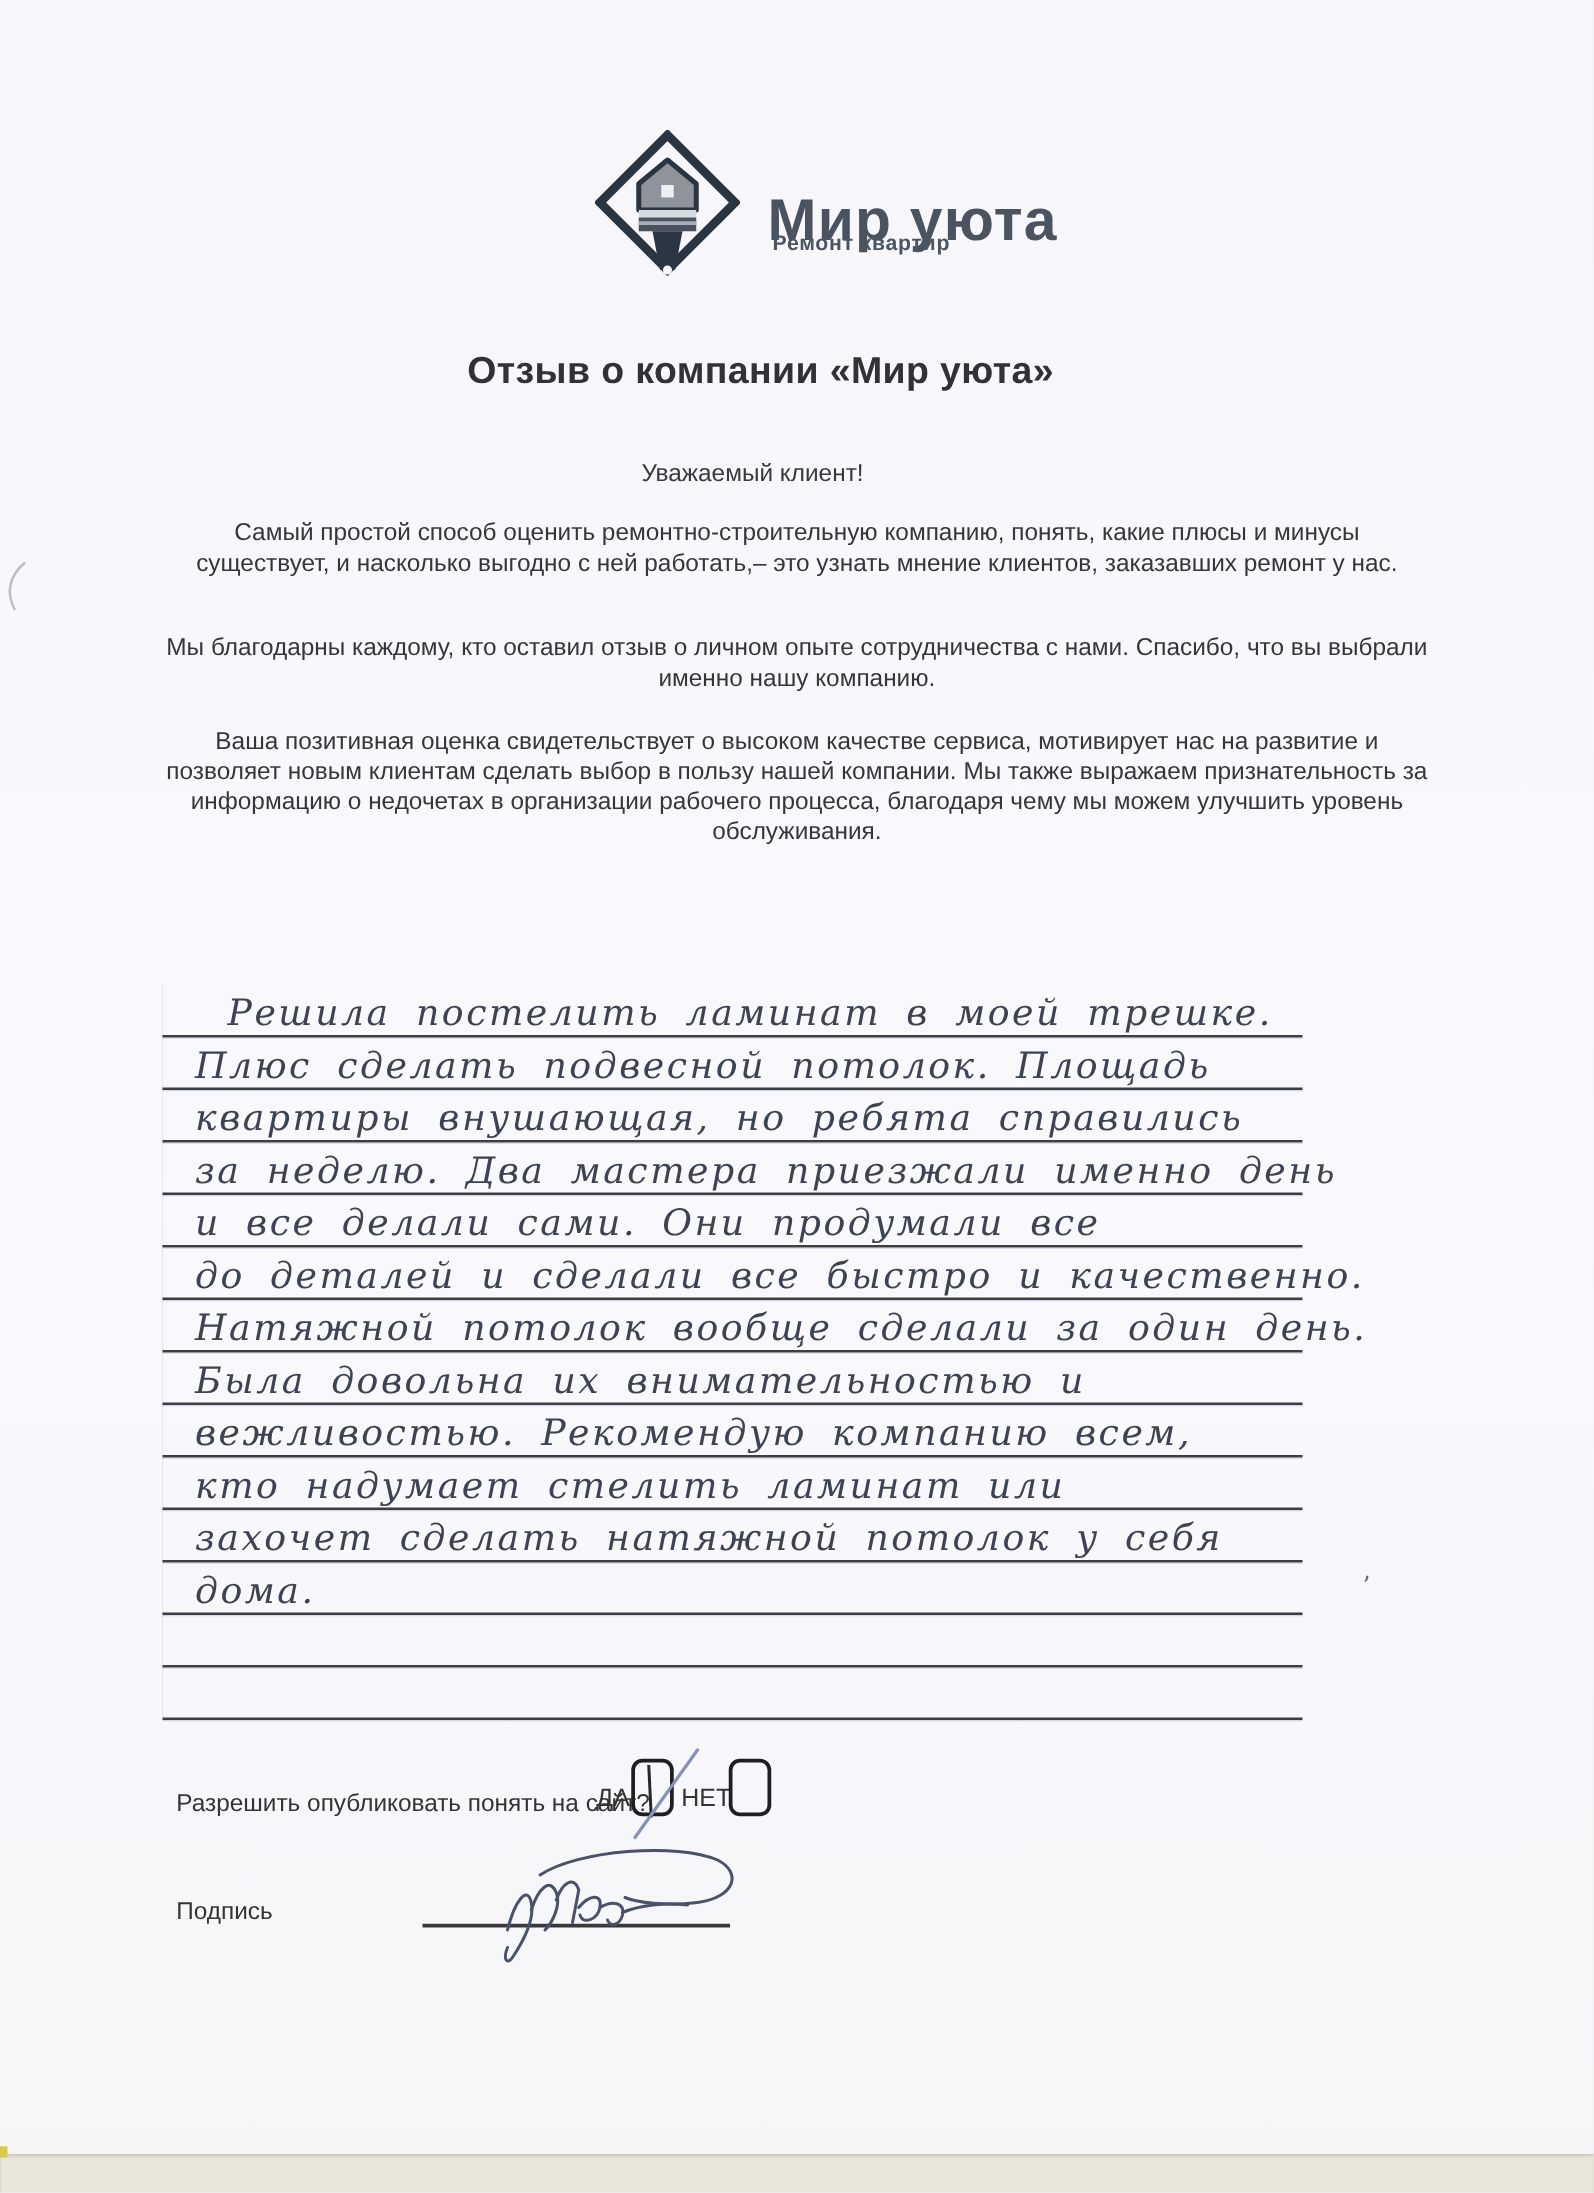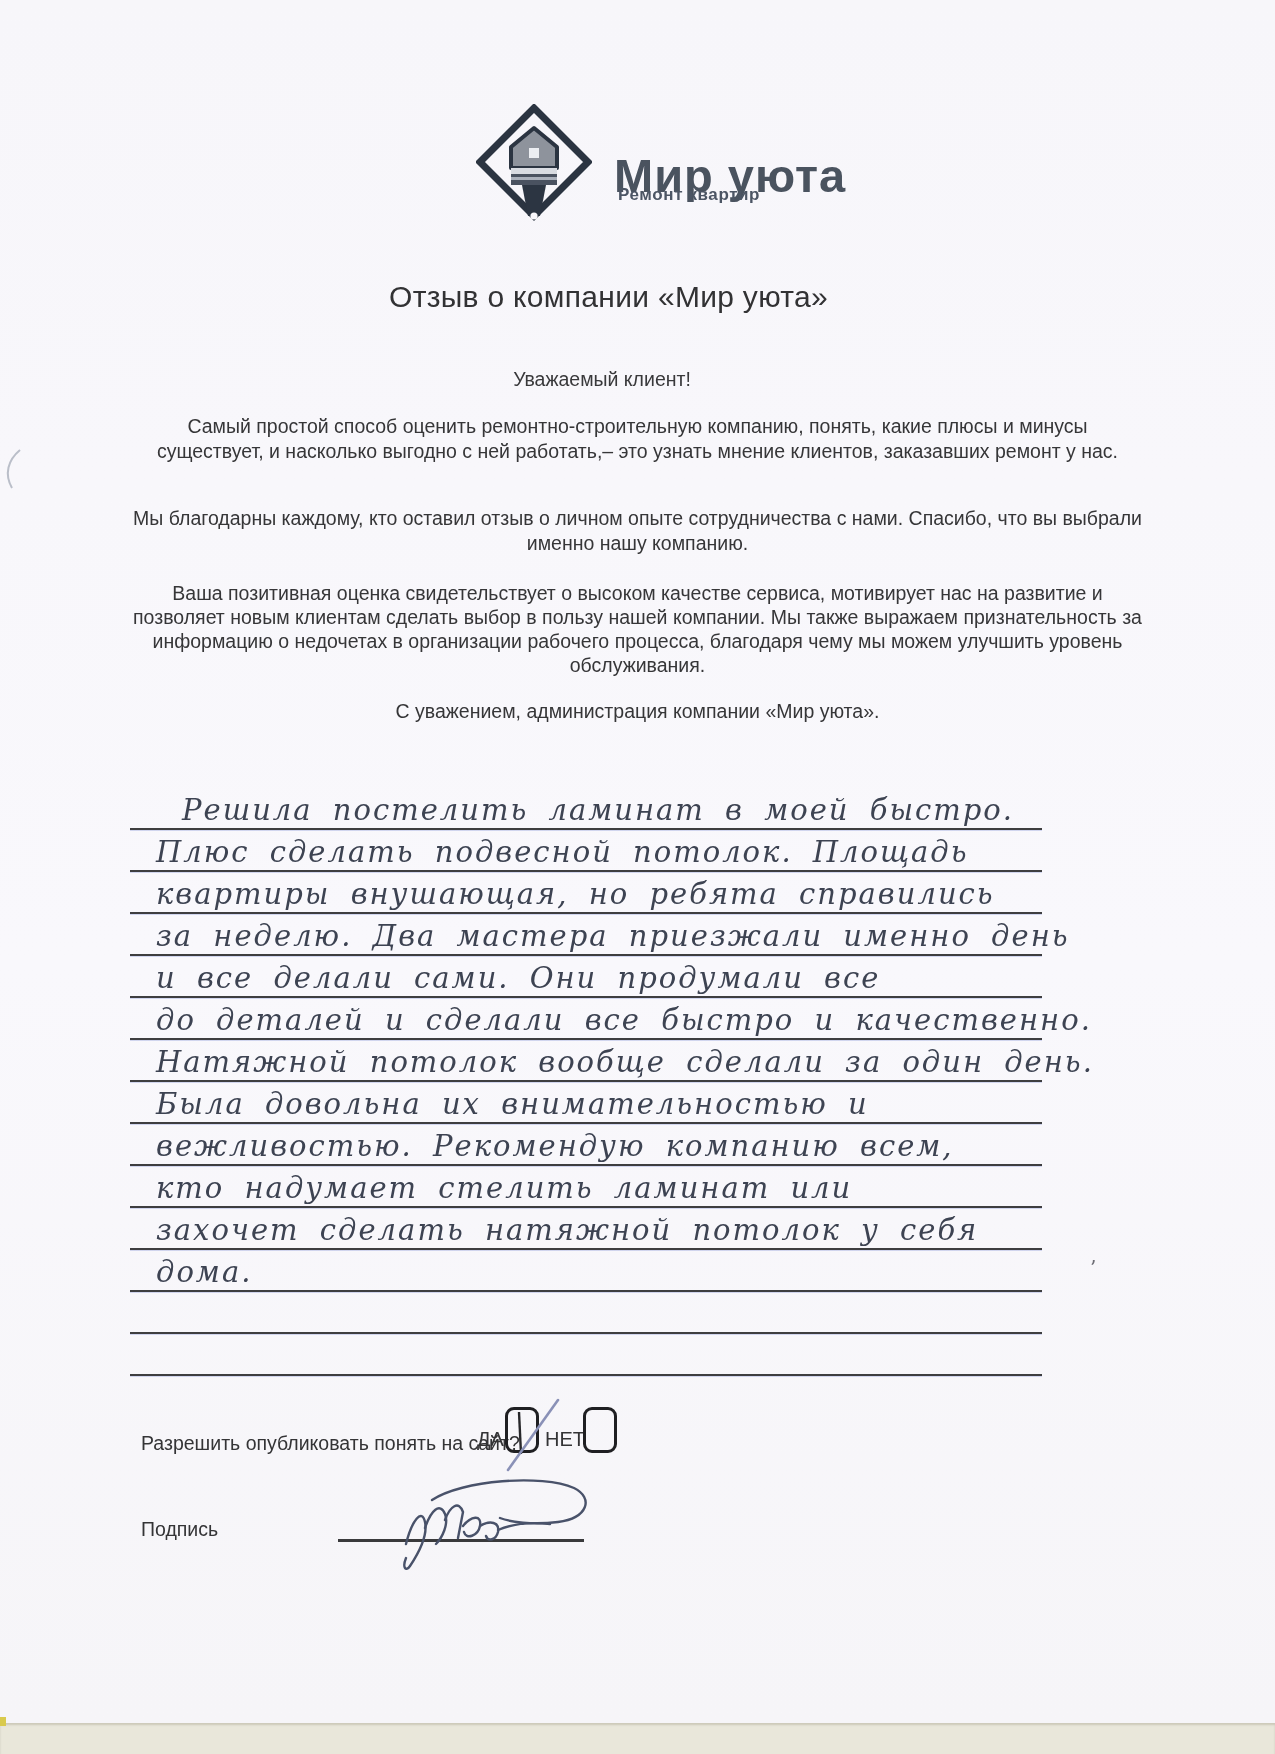--- a/index.html
+++ b/index.html
@@ -19,21 +19,21 @@
     font-size:47px; font-weight:bold; color:#4a535f; letter-spacing:1px;margin-top:20px;
   }
   .logo-sub {
     position:absolute; left:618px; top:185px;
     font-size:17px; font-weight:bold; color:#4c5564; letter-spacing:0.6px;
   }
 
   
   .title {
     position:absolute; top:280px; left:0; width:1217px; text-align:center;
-    font-size:30px; font-weight:normal; color:#323234; letter-spacing:0.3px;
+    font-size:30px; font-weight:bold; color:#323234; letter-spacing:0.3px;
   }
   .greeting {
     position:absolute; top:368px; left:0; width:1204px; text-align:center;
     font-size:19.5px; color:#39393b; margin:0;
   }
   .para {
     position:absolute; left:132px; width:1011px; text-align:center;
     font-size:19.5px; line-height:25px; color:#363638; margin:0;
   }
   .p1 { top:414px; }
@@ -102,25 +102,24 @@
     <circle cx="58" cy="112" r="3.6" fill="#f8f7fb"></circle>
   </svg>
   <div class="logo-name">Мир уюта</div>
   <div class="logo-sub">Ремонт квартир</div>
 
   <div class="title">Отзыв о компании «Мир уюта»</div>
   <p class="greeting">Уважаемый клиент!</p>
   <p class="para p2">Мы благодарны каждому, кто оставил отзыв о личном опыте сотрудничества с нами. Спасибо, что вы выбрали именно нашу компанию.</p>
   <p class="para p1">Самый простой способ оценить ремонтно-строительную компанию, понять, какие плюсы и минусы существует, и насколько выгодно с ней работать,– это узнать мнение клиентов, заказавших ремонт у нас.</p>
   <p class="para p3">Ваша позитивная оценка свидетельствует о высоком качестве сервиса, мотивирует нас на развитие и позволяет новым клиентам сделать выбор в пользу нашей компании. Мы также выражаем признательность за информацию о недочетах в организации рабочего процесса, благодаря чему мы можем улучшить уровень обслуживания.</p>
-  <p class="closing">С уважением, администрация компании «Мир уюта».</p>
 
   <div class="review">
     <div class="rline indent" style="top:786px">
-        <span class="hw">Решила постелить ламинат в моей быстро.</span>
+        <span class="hw">Решила постелить ламинат в моей трешке.</span>
       </div>
     <div class="rline" style="top:828px">
         <span class="hw">Плюс сделать подвесной потолок. Площадь</span>
       </div>
     <div class="rline" style="top:870px">
         <span class="hw">квартиры внушающая, но ребята справились</span>
       </div>
     <div class="rline" style="top:912px">
         <span class="hw">за неделю. Два мастера приезжали именно день</span>
       </div>

